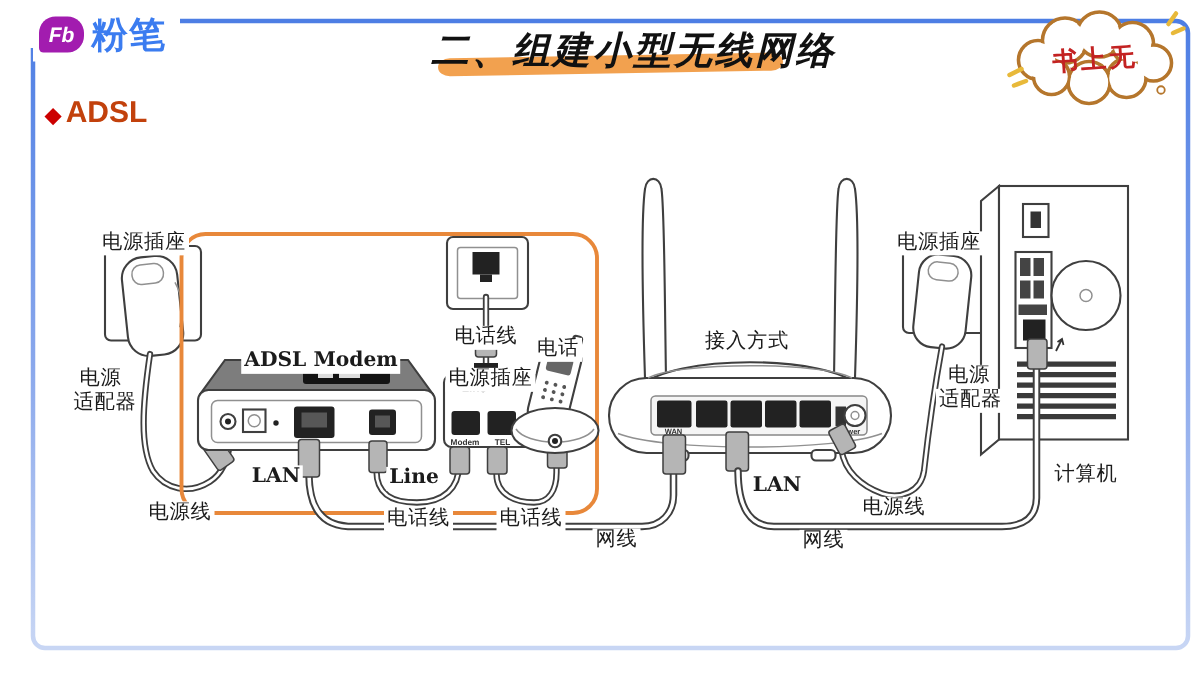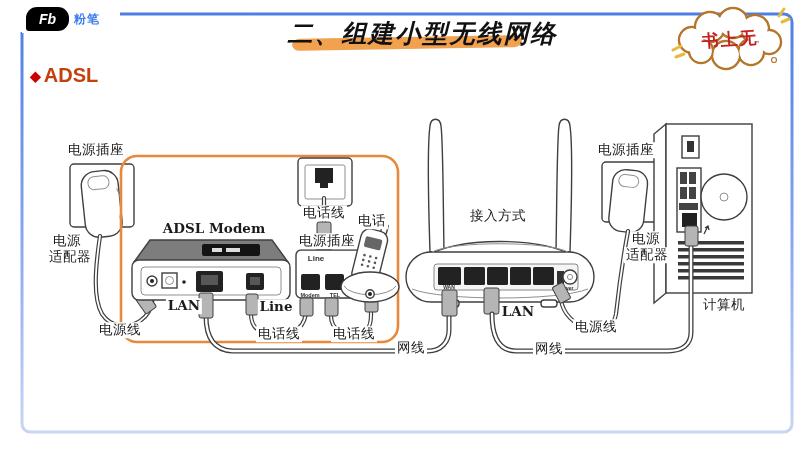--- a/index.html
+++ b/index.html
@@ -12,28 +12,28 @@
   .dk{fill:#222;stroke:none;}
   .gy{fill:#b5b5b5;stroke:#3f3f3f;stroke-width:1;}
   .cable-out{fill:none;stroke:#3f3f3f;stroke-width:5;stroke-linecap:round;}
   .cable-in{fill:none;stroke:#fff;stroke-width:2.4;stroke-linecap:round;}
   .tcable-out{fill:none;stroke:#3f3f3f;stroke-width:4.2;stroke-linecap:round;}
   .tcable-in{fill:none;stroke:#fff;stroke-width:1.8;stroke-linecap:round;}
   .tiny{font-family:"Liberation Sans",sans-serif;font-weight:bold;fill:#333;}
   
   .lbl{position:absolute;transform:translate(-50%,-50%);z-index:10;
        font-family:"DejaVu Serif","Liberation Serif",serif;font-size:13.5px;color:#1b1b1b;
-       background:#fff;padding:0 2px;white-space:nowrap;line-height:1.15;letter-spacing:.5px;}
+       background:#fff;padding:0 2px;white-space:nowrap;line-height:1.15;letter-spacing:.5px;margin-top:12px;}
   .lbl.en{font-weight:bold;letter-spacing:0;}
   
   .logo{position:absolute;left:22px;top:5px;z-index:6;display:flex;align-items:center;gap:5px;
         background:#fff;padding:2px 8px 2px 4px;}
-  .logo-mark{width:43px;height:24px;background:#000000;border-radius:11px 11px 11px 3px;color:#fff;
+  .logo-mark{width:30px;height:24px;background:#a21caf;border-radius:11px 11px 11px 3px;color:#fff;
         font-weight:bold;font-size:14px;font-style:italic;display:flex;align-items:center;justify-content:center;}
-  .logo-text{color:#3b7cf0;font-size:12px;font-weight:bold;letter-spacing:1px;}
+  .logo-text{color:#3b7cf0;font-size:24px;font-weight:bold;letter-spacing:1px;}
   .title{position:absolute;left:0;right:0;top:17px;text-align:center;z-index:5;
         font-family:"DejaVu Serif","Liberation Serif",serif;font-size:25px;font-weight:bold;font-style:italic;
         color:#111;letter-spacing:2px;padding-left:45px;}
   .title-hl{position:absolute;left:292px;top:37px;width:230px;height:12px;background:#f09130;opacity:.85;
         border-radius:8px/6px;transform:rotate(-1deg);z-index:4;}
   .badge-text{position:absolute;left:692px;top:28px;width:76px;text-align:center;z-index:7;
         font-family:"DejaVu Serif","Liberation Serif",serif;font-size:17px;font-weight:bold;color:#c32222;
         letter-spacing:2px;transform:rotate(-4deg);}
   .heading{position:absolute;left:30px;top:64px;z-index:5;display:flex;align-items:center;gap:3px;
         font-size:20px;font-weight:bold;color:#222;}

